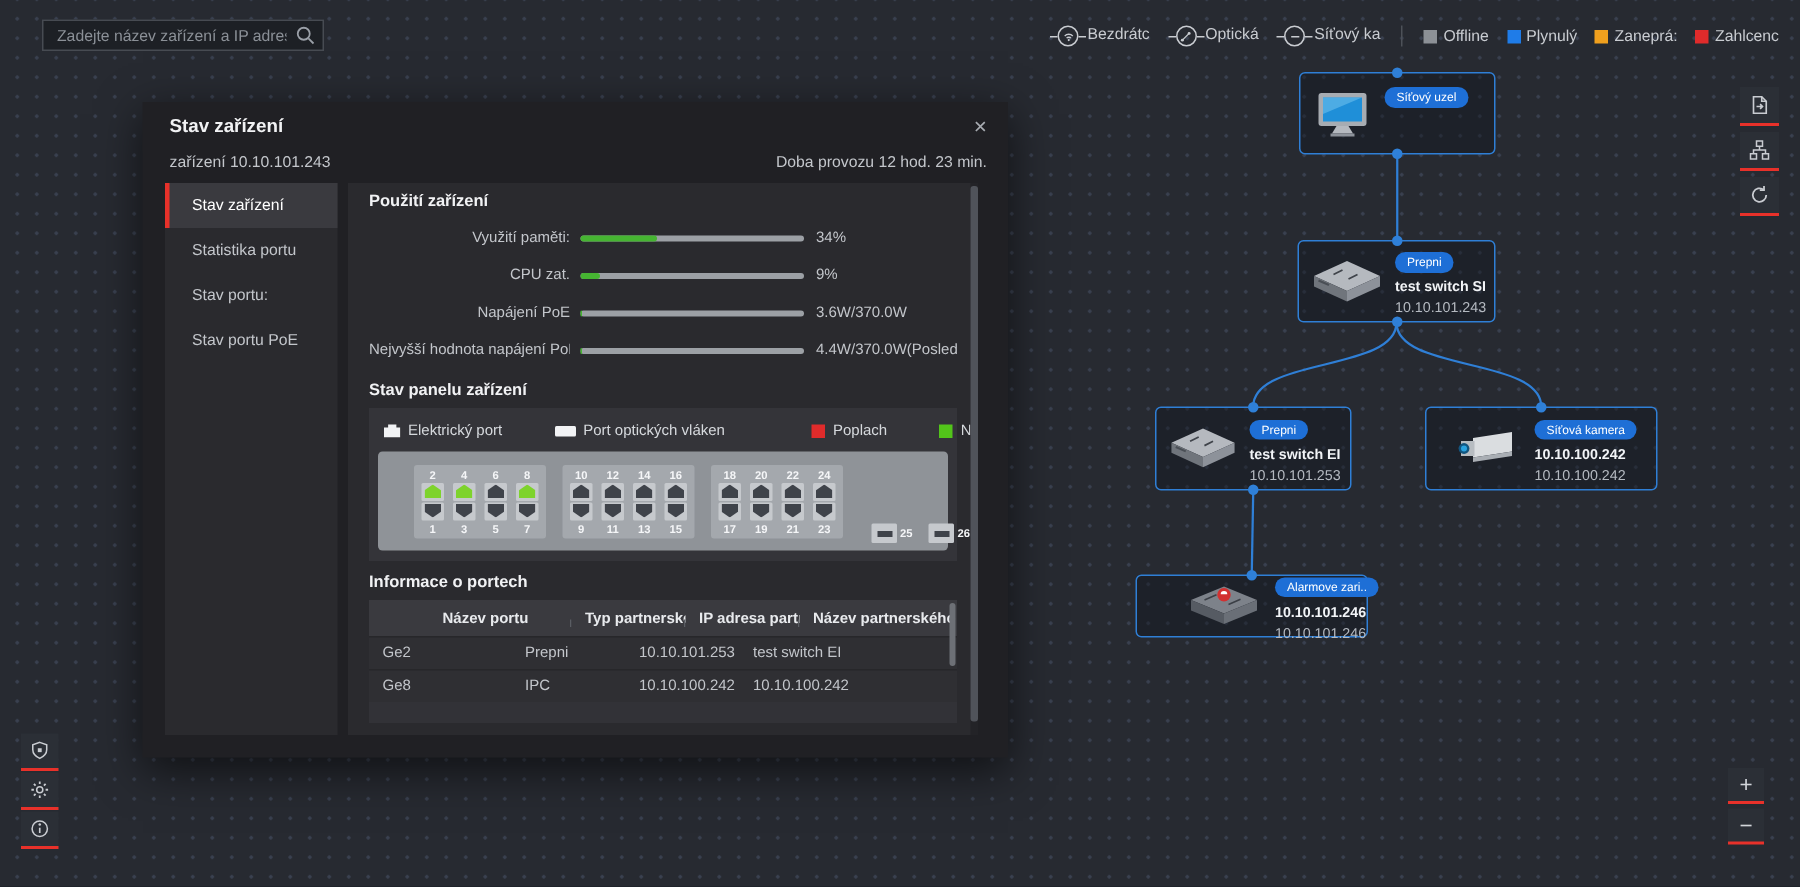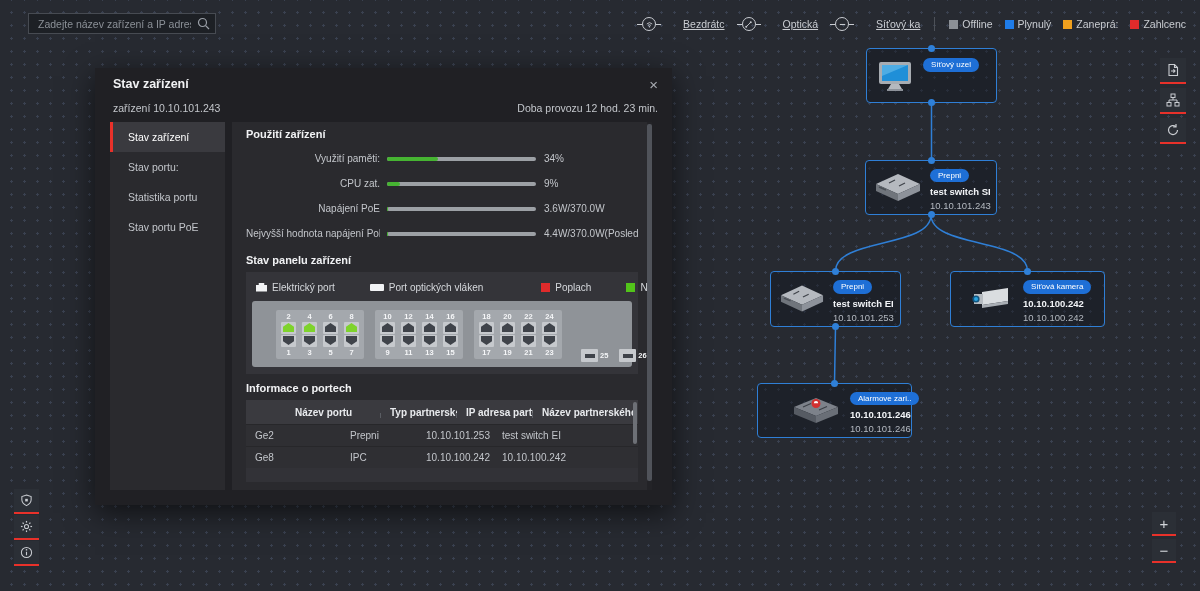--- a/index.html
+++ b/index.html
@@ -16,21 +16,21 @@
   .search-box { position:absolute; left:28px; top:13px; width:188px; height:21px;
     background:#1d2025; border:1px solid #474b52; display:flex; align-items:center; }
   .search-box input { flex:1; background:transparent; border:none; outline:none;
     color:#9ba0a8; font-size:10.5px; padding:0 6px 0 9px; font-family:"Liberation Sans",sans-serif; }
   .search-box input::placeholder { color:#8b9097; }
   .search-icon { width:18px; display:flex; align-items:center; }
 
   
   .top-legend { position:absolute; right:14px; top:14px; height:20px; display:flex;
     align-items:center; gap:12px; color:#c9ccd1; font-size:10.5px; }
-  .link-item { display:flex; align-items:center; gap:22px;text-decoration:underline; }
+  .link-item { display:flex; gap:1px; }
   .link-glyph { display:flex; align-items:center; }
   .link-glyph .dash { width:5px; height:1px; background:#c9ccd1; }
   .link-glyph .circ { width:14px; height:14px; border:1px solid #c9ccd1; border-radius:50%;
     display:flex; align-items:center; justify-content:center; }
   .legend-divider { width:1px; height:14px; background:#4d5158; margin:0 2px; }
   .status-item { display:flex; align-items:center; gap:4px; }
   .status-sq { width:9px; height:9px; }
 
   
   .tool-btn { width:26px; height:26px; background:#2b2f36; border:none; cursor:pointer;
@@ -52,21 +52,21 @@
   .tnode-inner { display:flex; align-items:center; height:100%; padding:0 9px; gap:9px; }
   .pill { background:#1e6fd6; color:#fff; font-size:8px; padding:2px 8px; border-radius:8px;
     display:inline-block; white-space:nowrap; line-height:1.2; }
   .tname { font-weight:bold; color:#f2f4f7; font-size:9.5px; margin-top:4px; white-space:nowrap; }
   .tip { color:#b4b9c0; font-size:9.5px; margin-top:3px; white-space:nowrap; }
   .node-root  { left:866px; top:48px;  width:131px; height:55px; }
   .node-root .pill { position:absolute; left:56px; top:9px; }
   .node-sw1   { left:865px; top:160px; width:132px; height:55px; }
   .node-sw2   { left:770px; top:271px; width:131px; height:56px; }
   .node-cam   { left:950px; top:271px; width:155px; height:56px; }
-  .node-alarm { left:757px; top:383px; width:155px; height:55px; }
+  .node-alarm { left:757px; top:383px; width:155px; height:42px; }
 
   
   .modal { position:absolute; left:95px; top:68px; width:577px; height:437px;
     background:#202024; box-shadow:0 8px 28px rgba(0,0,0,.6); z-index:5; }
   .modal-header { height:28px; display:flex; align-items:center; justify-content:space-between;
     padding:4px 14px 0 18px; }
   .modal-title { color:#f1f2f4; font-size:12.5px; font-weight:bold; }
   .modal-close { color:#a7abb1; font-size:15px; cursor:pointer; line-height:1; }
   .modal-sub { display:flex; align-items:center; justify-content:space-between;
     padding:0 14px 0 18px; height:24px; color:#c3c6cb; font-size:10.5px; }
@@ -368,22 +368,22 @@
       <span class="modal-title">Stav zařízení</span>
       <span class="modal-close">×</span>
     </div>
     <div class="modal-sub">
       <span>zařízení 10.10.101.243</span>
       <span>Doba provozu 12 hod. 23 min.</span>
     </div>
     <div class="modal-body">
       <div class="m-nav">
         <div class="nav-item active">Stav zařízení</div>
+        <div class="nav-item">Statistika portu</div>
         <div class="nav-item">Stav portu:</div>
-        <div class="nav-item">Statistika portu</div>
         <div class="nav-item">Stav portu PoE</div>
       </div>
       <div class="m-content">
         <div class="sec-title">Použití zařízení</div>
 
         <div class="metric">
           <span class="metric-label">Využití paměti:</span>
           <span class="metric-bar">
               <span class="metric-fill" style="width: 34%;"></span>
             </span>

